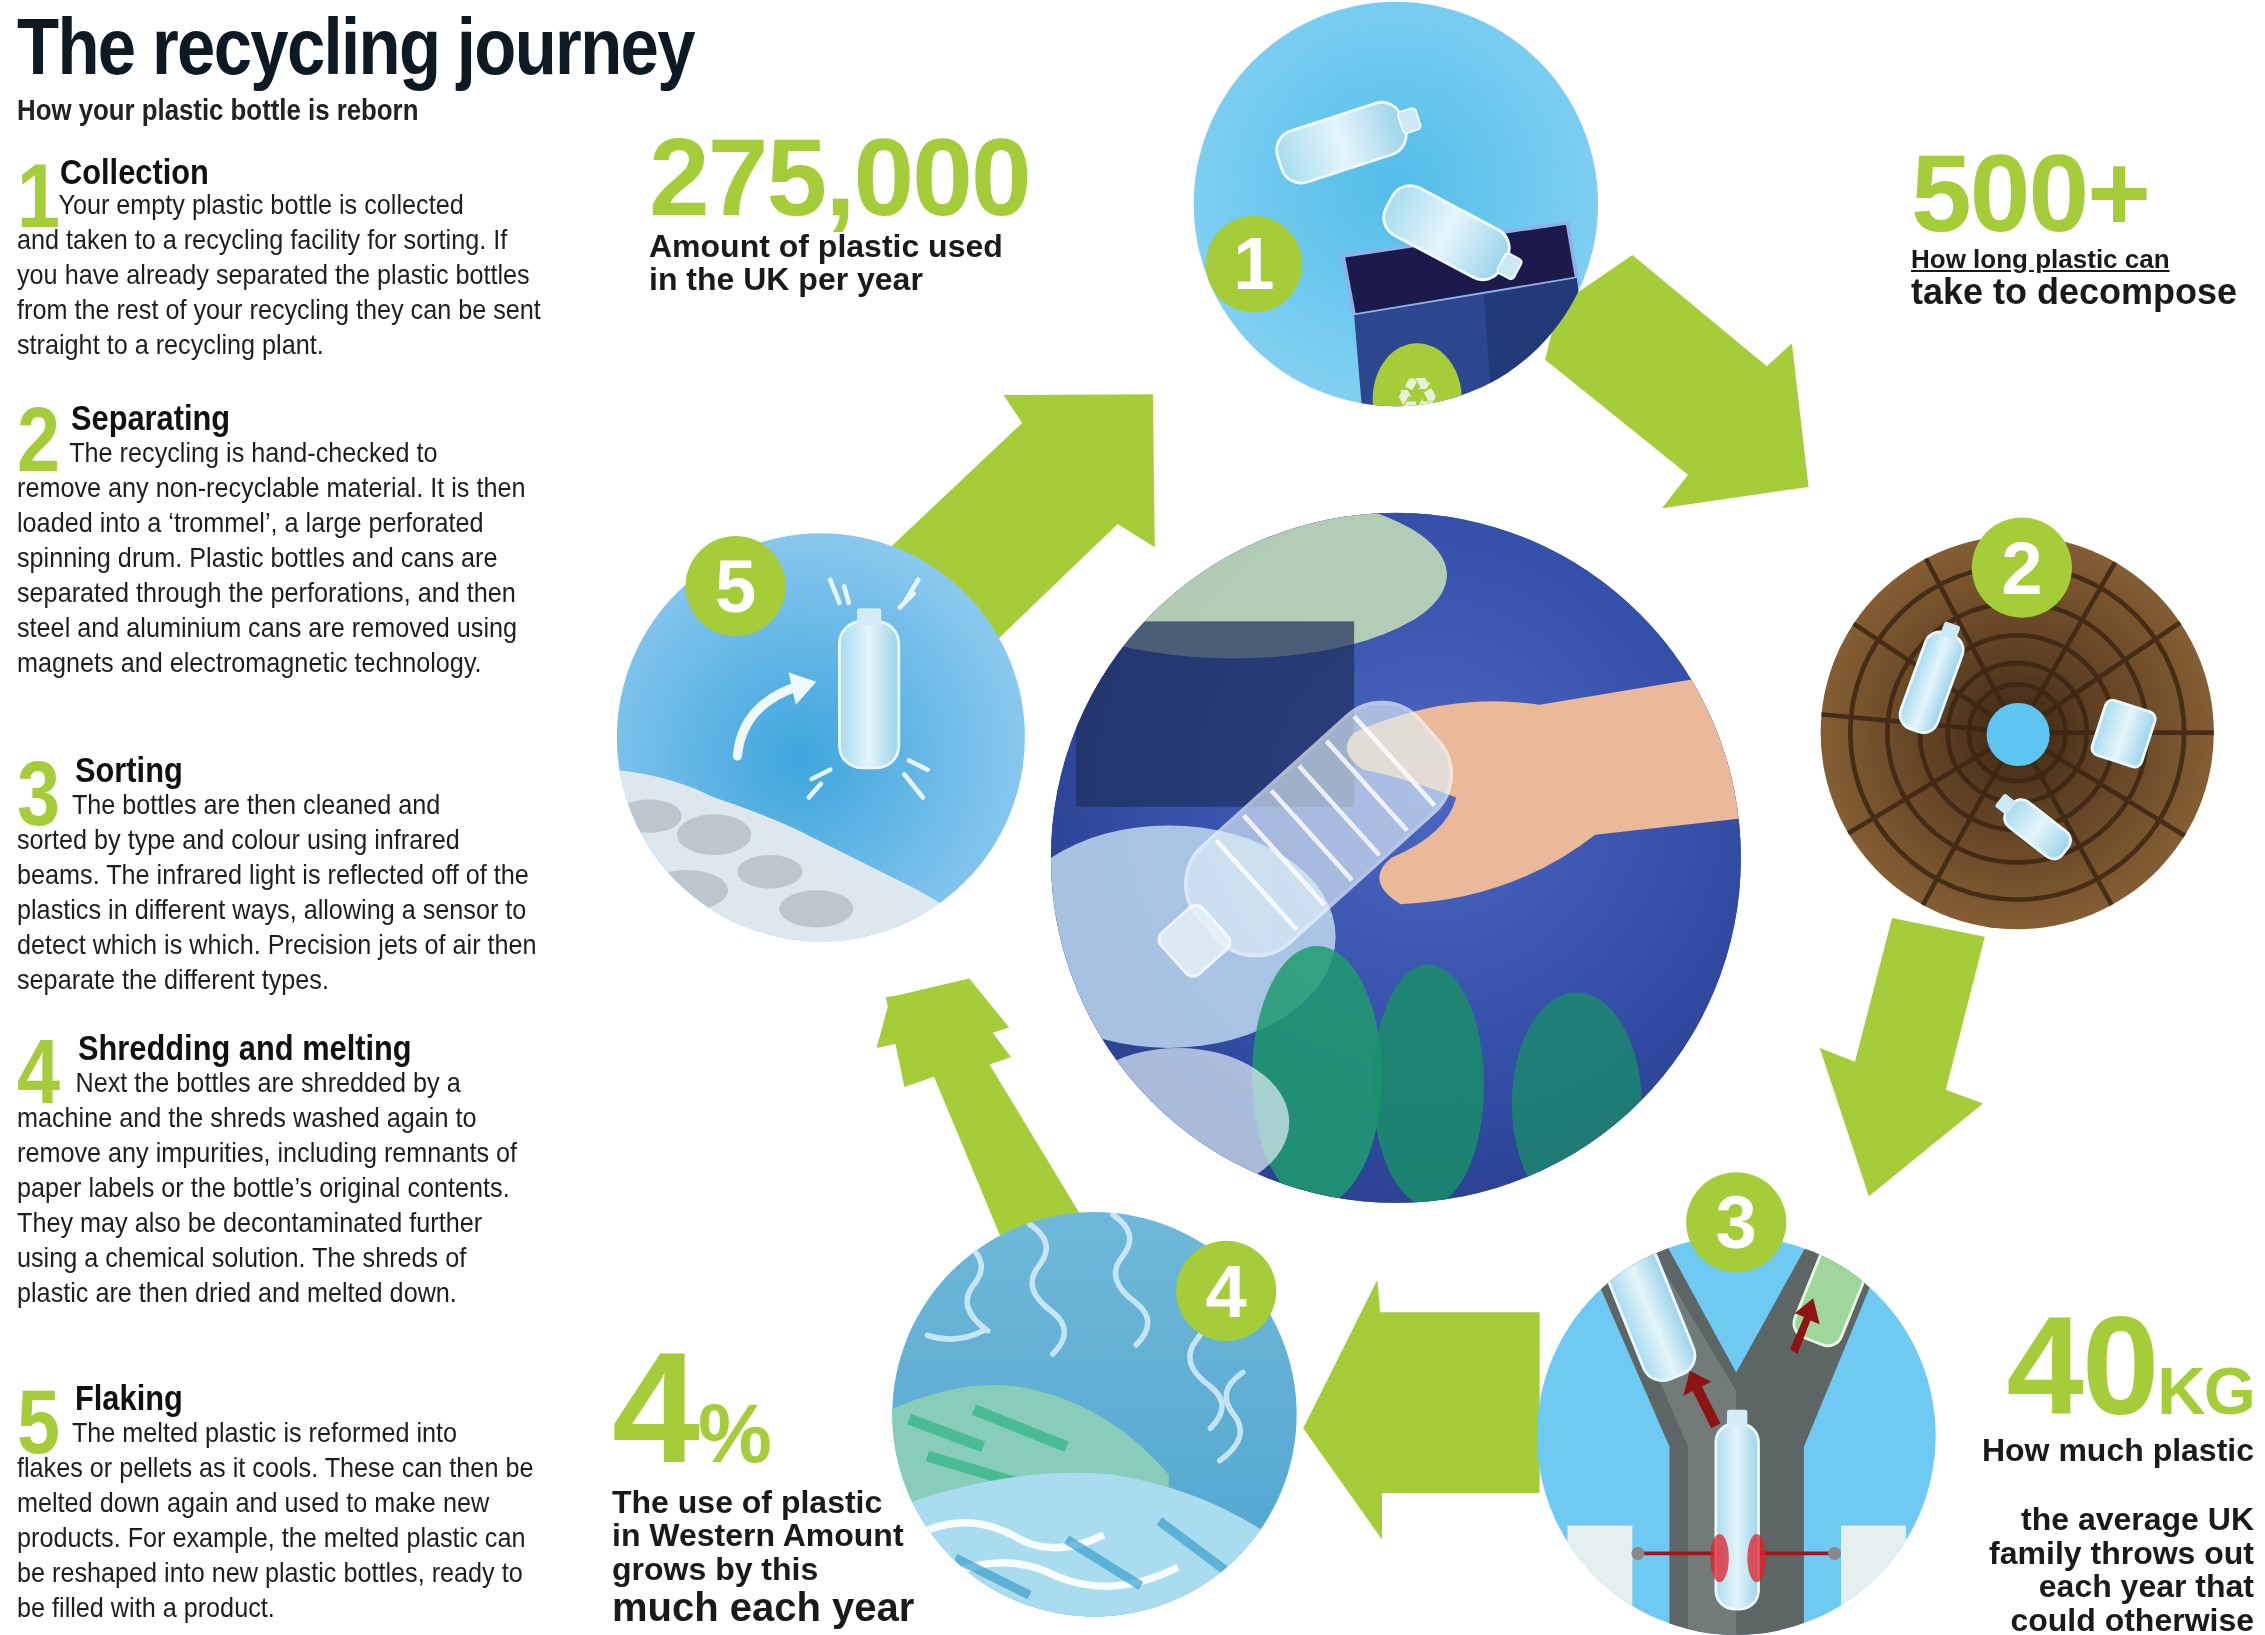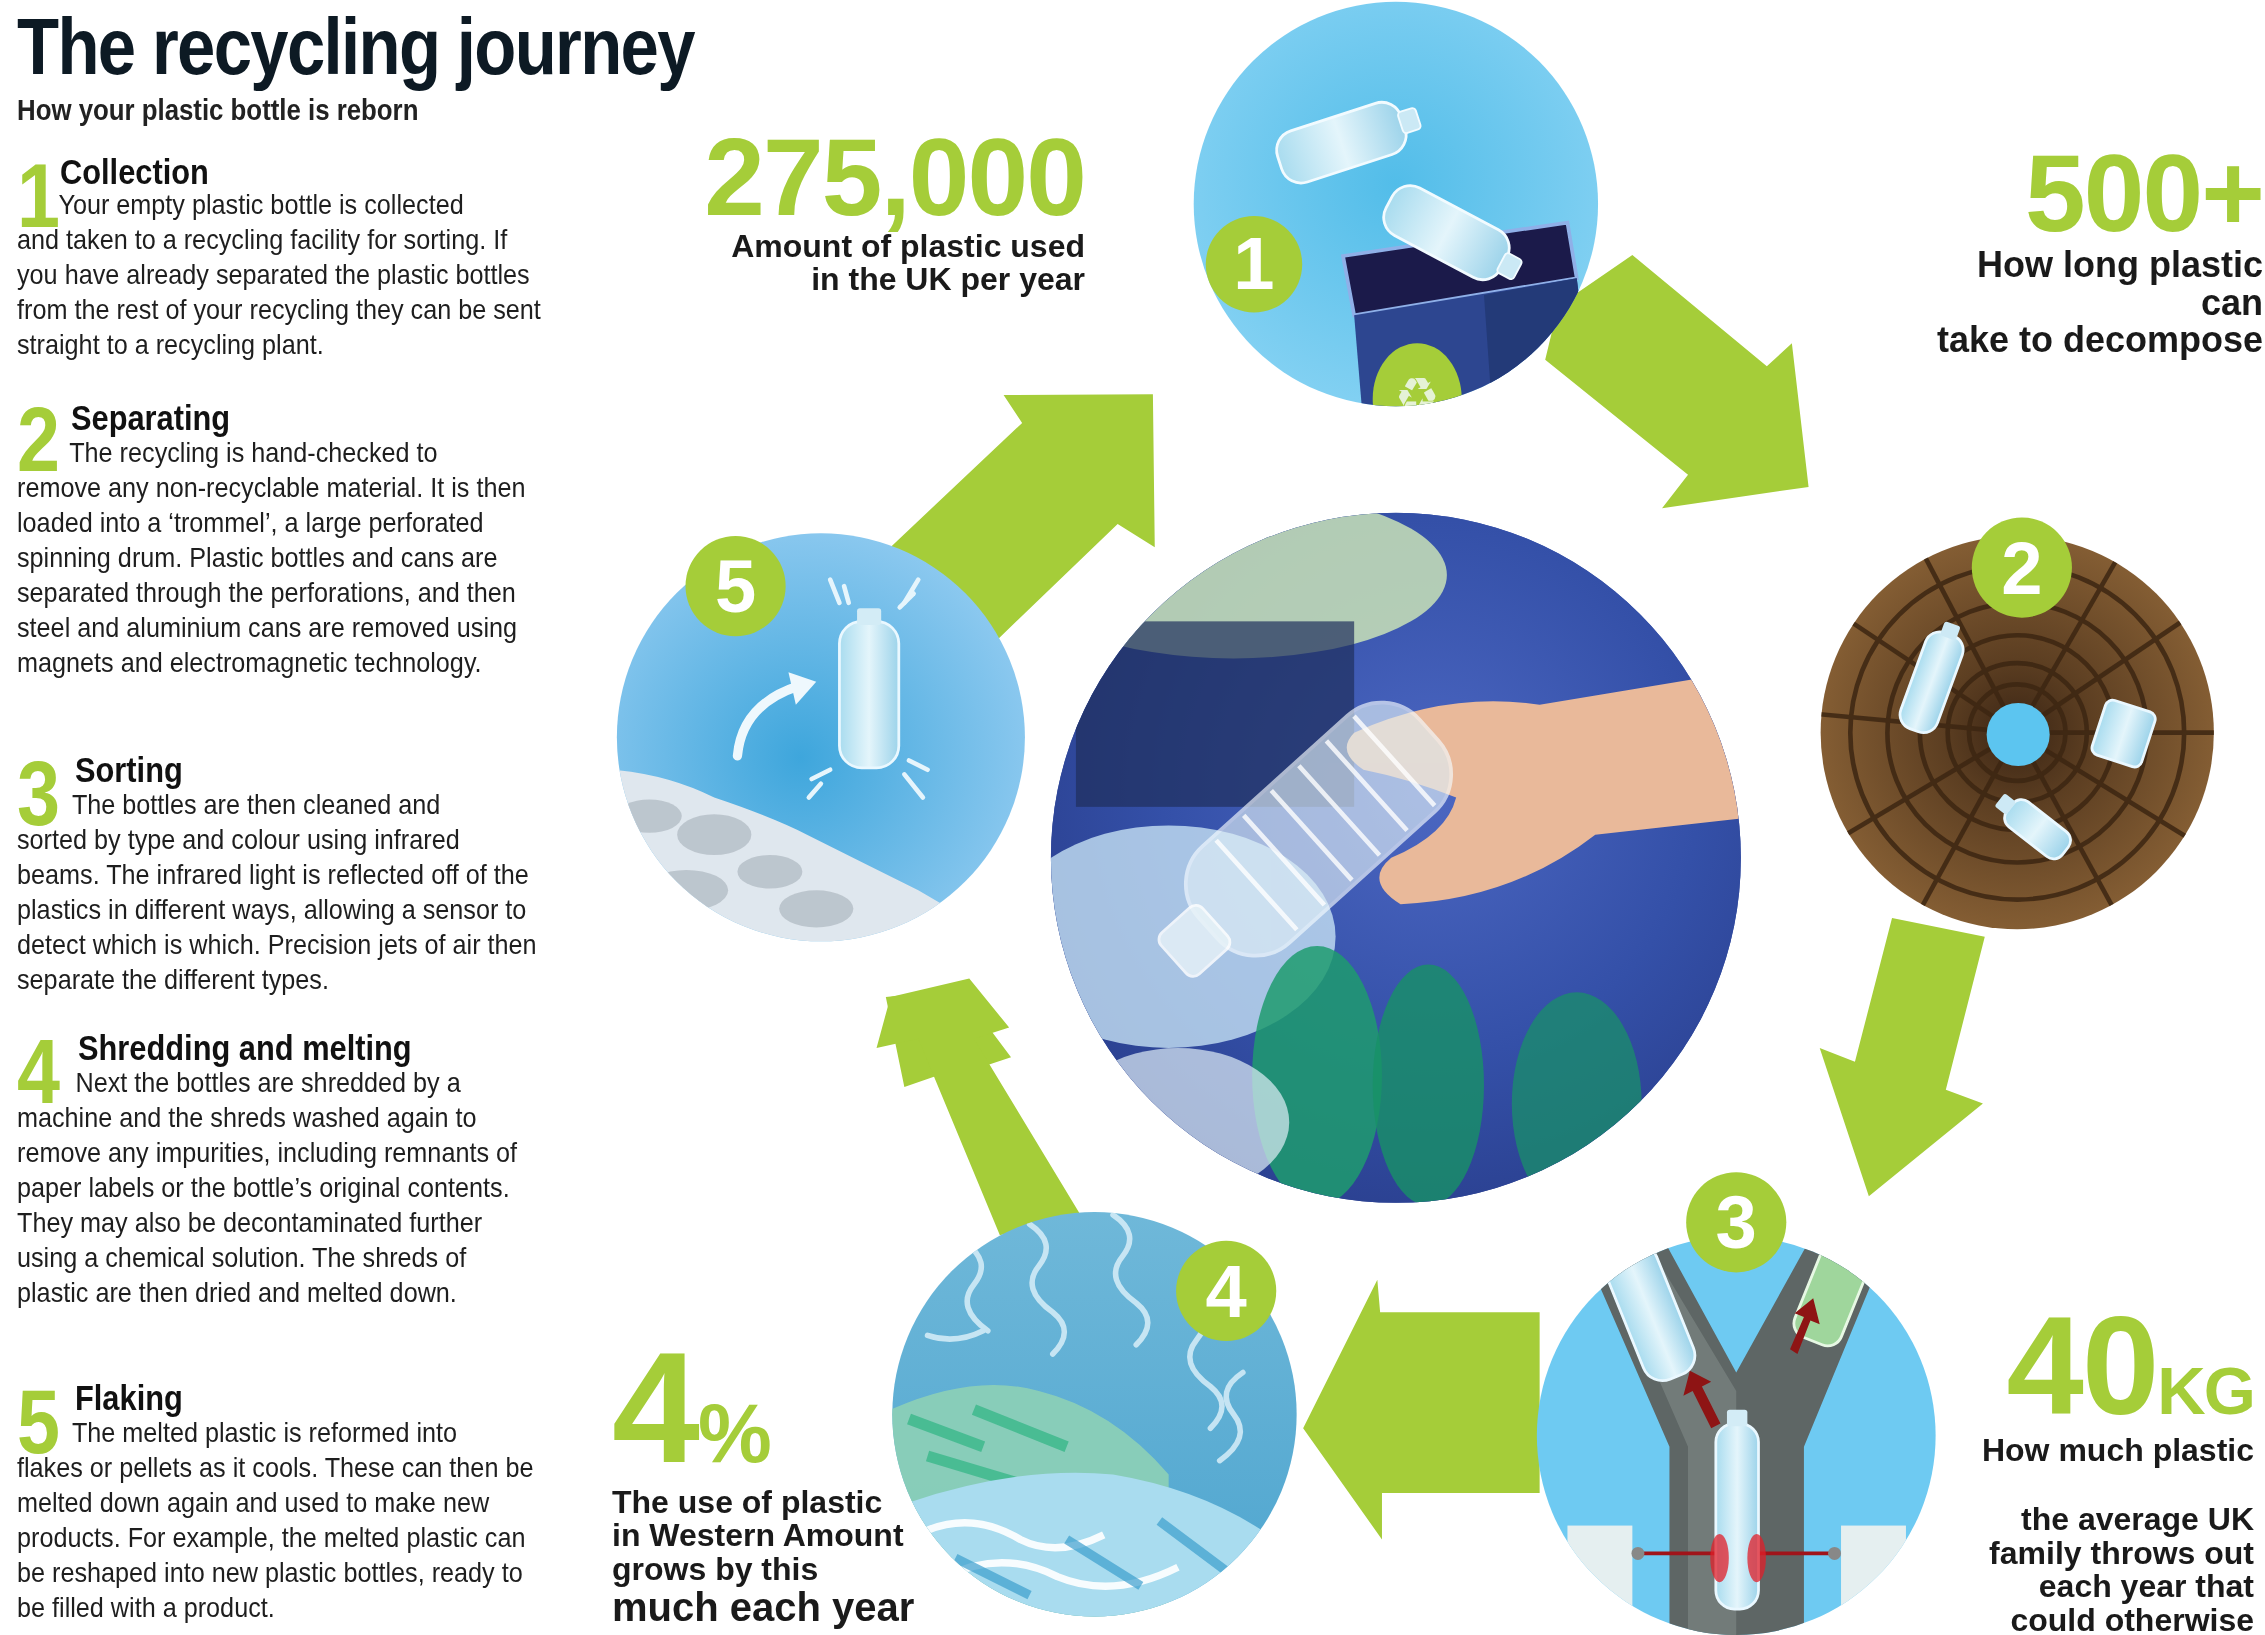--- a/index.html
+++ b/index.html
@@ -12,21 +12,21 @@
   .subtitle { position: absolute; left: 16.7px; top: 93px; font-size: 30px; font-weight: 700;
               color: #222; transform: scaleX(0.86); transform-origin: left top; white-space: nowrap; }
   .step { position: absolute; left: 0; width: 575px; }
   .step-num { position: absolute; left: 0; top: 0; font-size: 91px; font-weight: 700;
               color: #a5cd39; line-height: 1; transform: scaleX(0.85); transform-origin: left top; }
   .step-title { position: absolute; font-size: 35px; font-weight: 700; color: #111;
                 line-height: 1; white-space: nowrap; transform: scaleX(0.88); transform-origin: left top; }
   .step-body { position: absolute; left: 0; width: 631px; font-size: 28px; line-height: 35px;
                color: #1e1e1e; transform: scaleX(0.9); transform-origin: left top; }
 
-  .stat { position: absolute; text-align: right; }
+  .stat { position: absolute; text-align: left; }
   .stat-big { font-weight: 700; color: #a5cd39; line-height: 0.9; letter-spacing: -1.9px; }
   .stat-label { font-weight: 700; color: #1a1a1a; line-height: 1.05; }
 
   .scene { position: absolute; left: 0; top: 0; width: 2265px; height: 1635px; }
   .badge-text { font-family: "Liberation Sans", "DejaVu Sans", sans-serif; font-weight: 700; fill: #ffffff; }
 </style>
 </head>
 <body>
 
 <svg class="scene" viewBox="0 0 2442 1763" xmlns="http://www.w3.org/2000/svg">
@@ -315,21 +315,21 @@
 </div>
 
 <div class="stat" style="left:649px; top:128px; width:436px;">
   <div class="stat-big" style="font-size:109px;">275,000</div>
   <div class="stat-label" style="font-size:32px; margin-top:3.7px;">Amount of plastic used</div>
   <div class="stat-label" style="font-size:32px;">in the UK per year</div>
 </div>
 
 <div class="stat" style="left:1911px; top:144px; width:352px;">
   <div class="stat-big" style="font-size:109px;">500+</div>
-  <div class="stat-label" style="font-size:36px; margin-top:3.7px;">How long plastic can</div>
+  <div class="stat-label" style="font-size:26px; margin-top:3.7px;text-decoration:underline;">How long plastic can</div>
   <div class="stat-label" style="font-size:36px;">take to decompose</div>
 </div>
 
 <div class="stat" style="left:1948px; top:1303px; width:306px; text-align:right;">
   <div style="line-height:0.85;">
     <span class="stat-big" style="font-size:139px;">40</span><span class="stat-big" style="font-size:67px;">KG</span>
   </div>
   <div class="stat-label" style="font-size:32px; margin-top:5.6px;">How much plastic</div>
   <div class="stat-label" style="font-size:32px;margin-top:36px;">the average UK</div>
   <div class="stat-label" style="font-size:32px;">family throws out</div>

